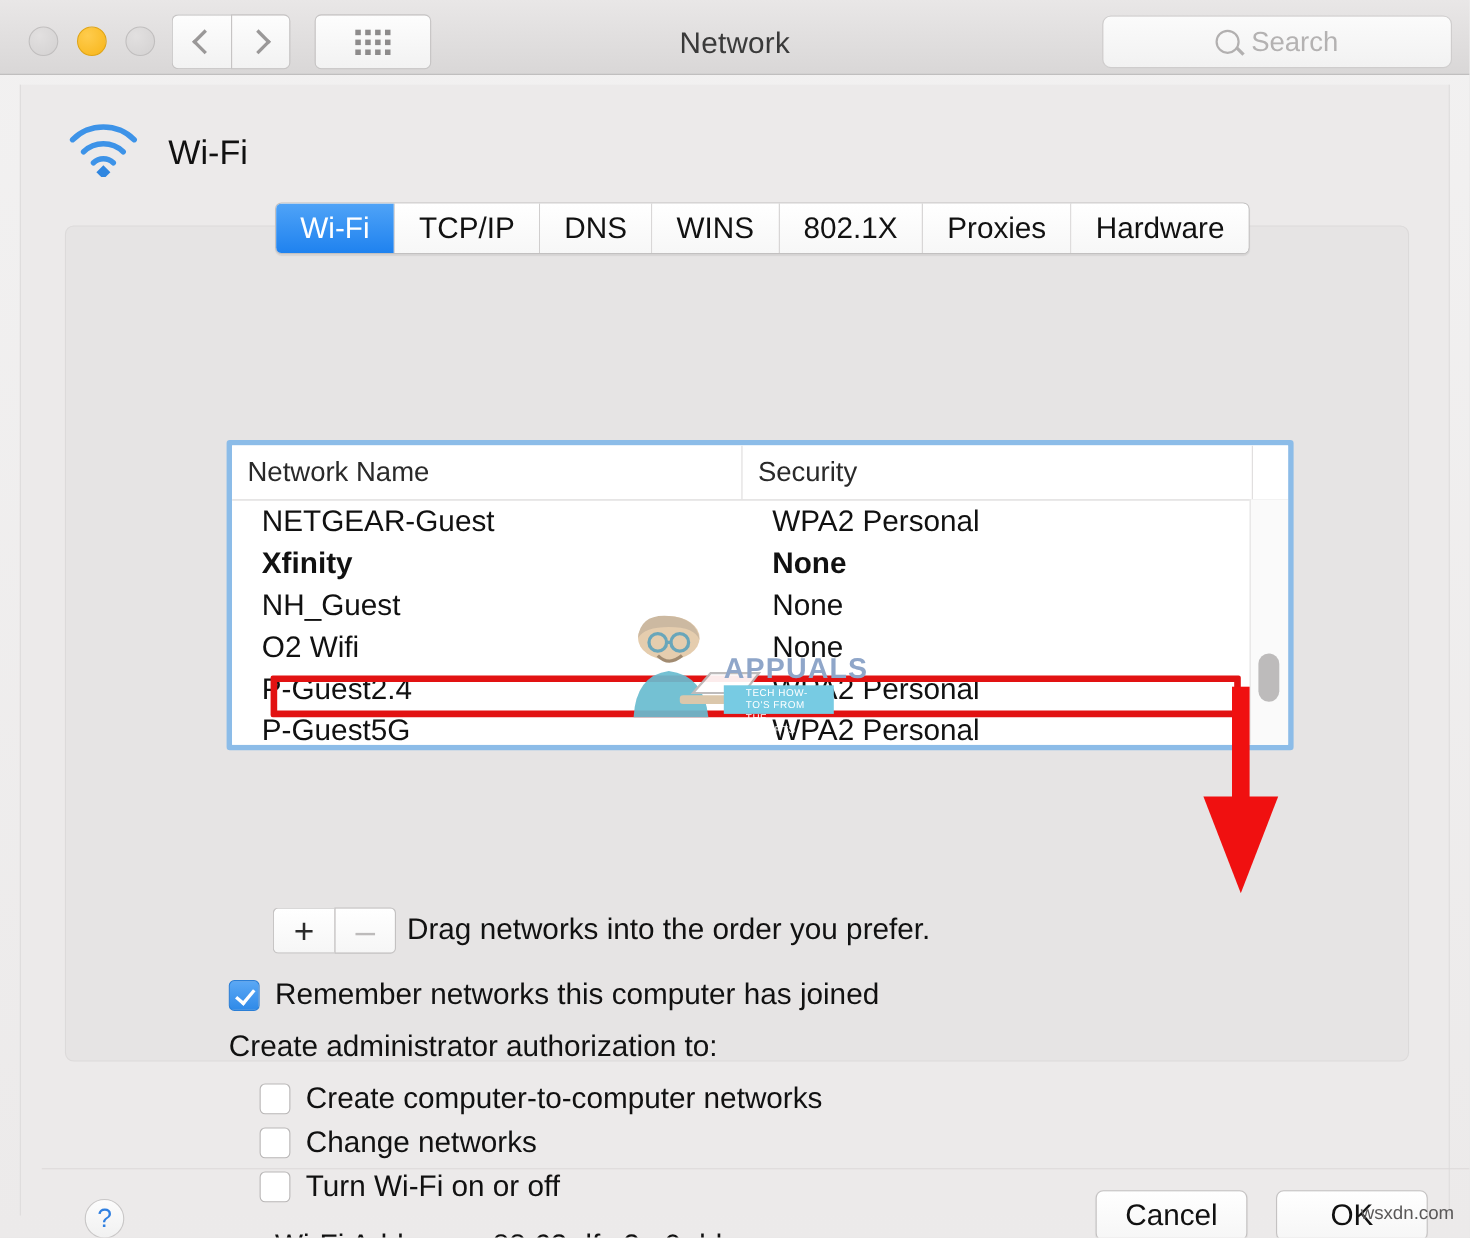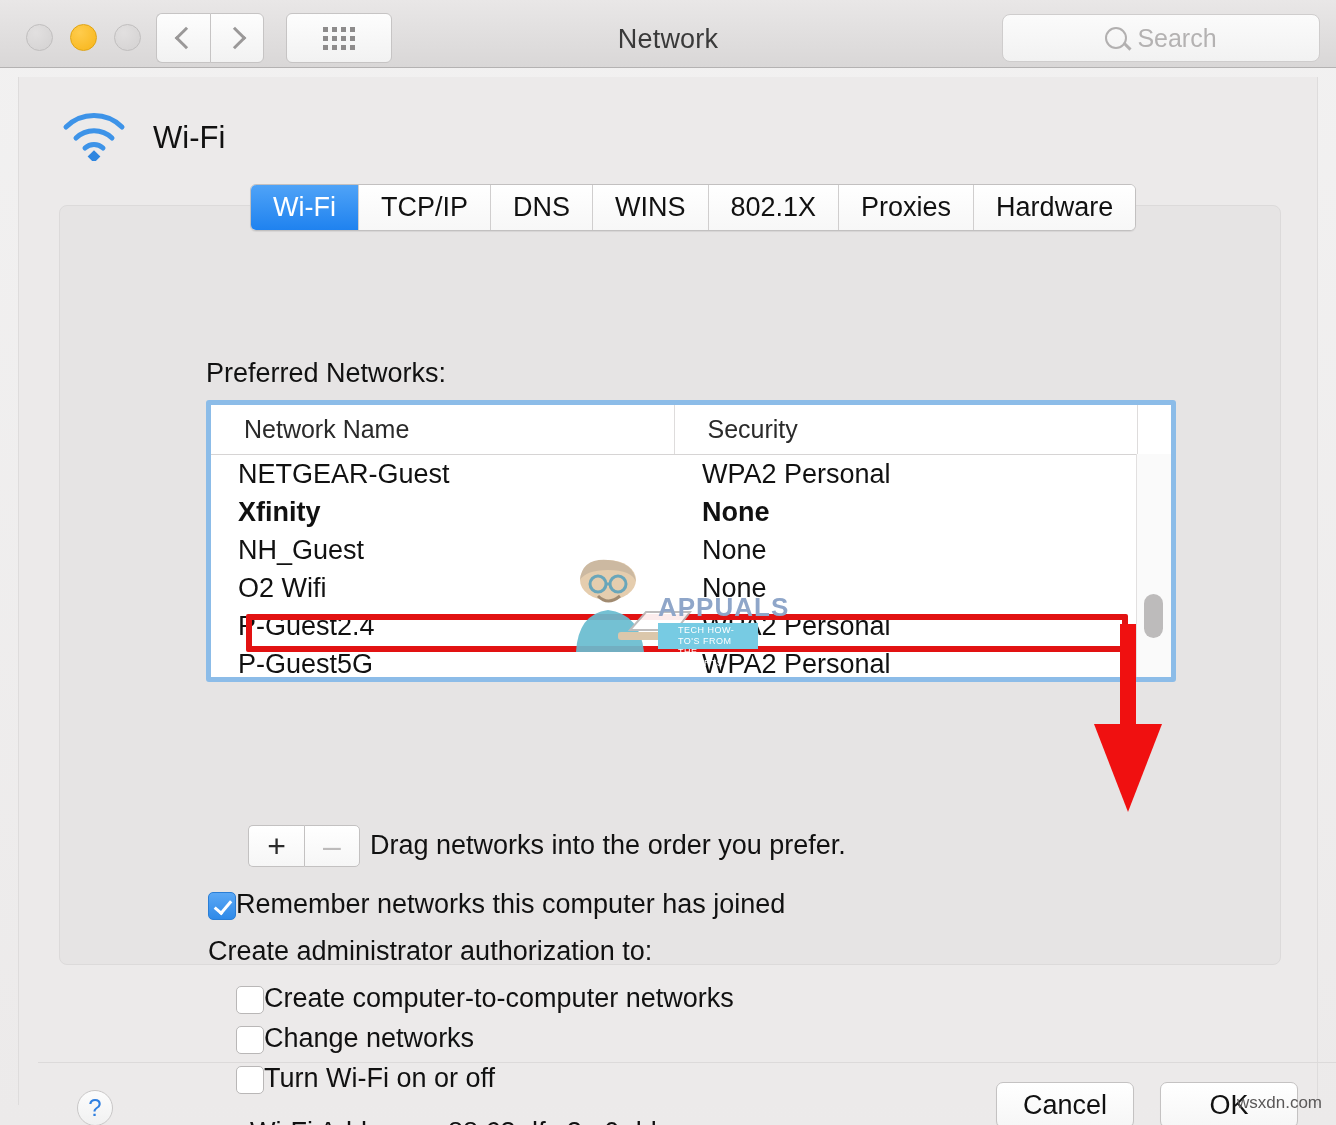--- a/index.html
+++ b/index.html
@@ -114,21 +114,21 @@
   
   .listwrap {
     position: absolute; left: 146px; top: 194px;
     width: 970px; height: 282px;
     background: #ffffff;
     border: 5px solid #8cbce8; border-radius: 3px;
     box-sizing: border-box;
   }
   .listinner { position: relative; width: 100%; height: 100%; overflow: hidden; background:#fff; }
   .thead { display: flex; height: 49px; border-bottom: 1px solid #d6d4d4; background: #fff; }
-  .th { font-size: 25px; color: #2a2a2a; display: flex; align-items: center; padding-left: 14px; box-sizing: border-box; margin-left: 19px; }
+  .th { font-size: 25px; color: #2a2a2a; display: flex; align-items: center; padding-left: 14px; box-sizing: border-box; }
   .th.c0 { width: 464px; border-right: 1px solid #dedcdc; }
   .th.c1 { width: 464px; border-right: 1px solid #dedcdc; }
   .th.c2 { flex: 1; }
   .rows { position: relative; }
   .row { display: flex; height: 38px; align-items: center; }
   .cell { font-size: 27px; color: #111; padding-left: 27px; box-sizing: border-box; }
   .cell.c0 { width: 464px; }
   .cell.c1 { width: 464px; }
   .row.bold .cell { font-weight: bold; }
 
@@ -157,21 +157,21 @@
     background: linear-gradient(180deg,#ffffff 0%, #f6f6f6 100%);
     border: 1px solid #c3c1c1;
     display: flex; align-items: center; justify-content: center;
     font-size: 32px; color: #2b2b2b; line-height: 1;
   }
   .pmbtn.plus { border-radius: 5px 0 0 5px; border-right: none; }
   .pmbtn.minus { border-radius: 0 5px 5px 0; color: #bdbbbb; }
   .draghint { position: absolute; left: 310px; top: 624px; font-size: 27px; color: #111; }
 
   
-  .cbrow { position: absolute; display: flex; align-items: flex-end; }
+  .cbrow { position: absolute; display: flex; align-items: center; gap: 14px; }
   .cb { width: 28px; height: 28px; border-radius: 5px; box-sizing: border-box; flex: none; }
   .cb.off { background: #fff; border: 1px solid #b9b7b7; }
   .cb.on {
     background: linear-gradient(180deg,#5ba8f5 0%, #2f8ae8 100%);
     border: 1px solid #2a7ed6;
     position: relative;
   }
   .cb.on::after {
     content:""; position:absolute; left:9px; top:4px;
     width:7px; height:14px; border-right:3.5px solid #fff; border-bottom:3.5px solid #fff;
@@ -278,21 +278,20 @@
       <div class="tabs">
         <div class="tab active">Wi-Fi</div>
         <div class="tab">TCP/IP</div>
         <div class="tab">DNS</div>
         <div class="tab">WINS</div>
         <div class="tab">802.1X</div>
         <div class="tab">Proxies</div>
         <div class="tab">Hardware</div>
       </div>
 
-      <div class="section-label" style="left:146px; top:152px;">Preferred Networks:</div>
 
       <div class="listwrap">
         <div class="listinner">
           <div class="thead">
             <div class="th c0">Network Name</div>
             <div class="th c1">Security</div>
             <div class="th c2"></div>
           </div>
           <div class="rows">
             <div class="row">

